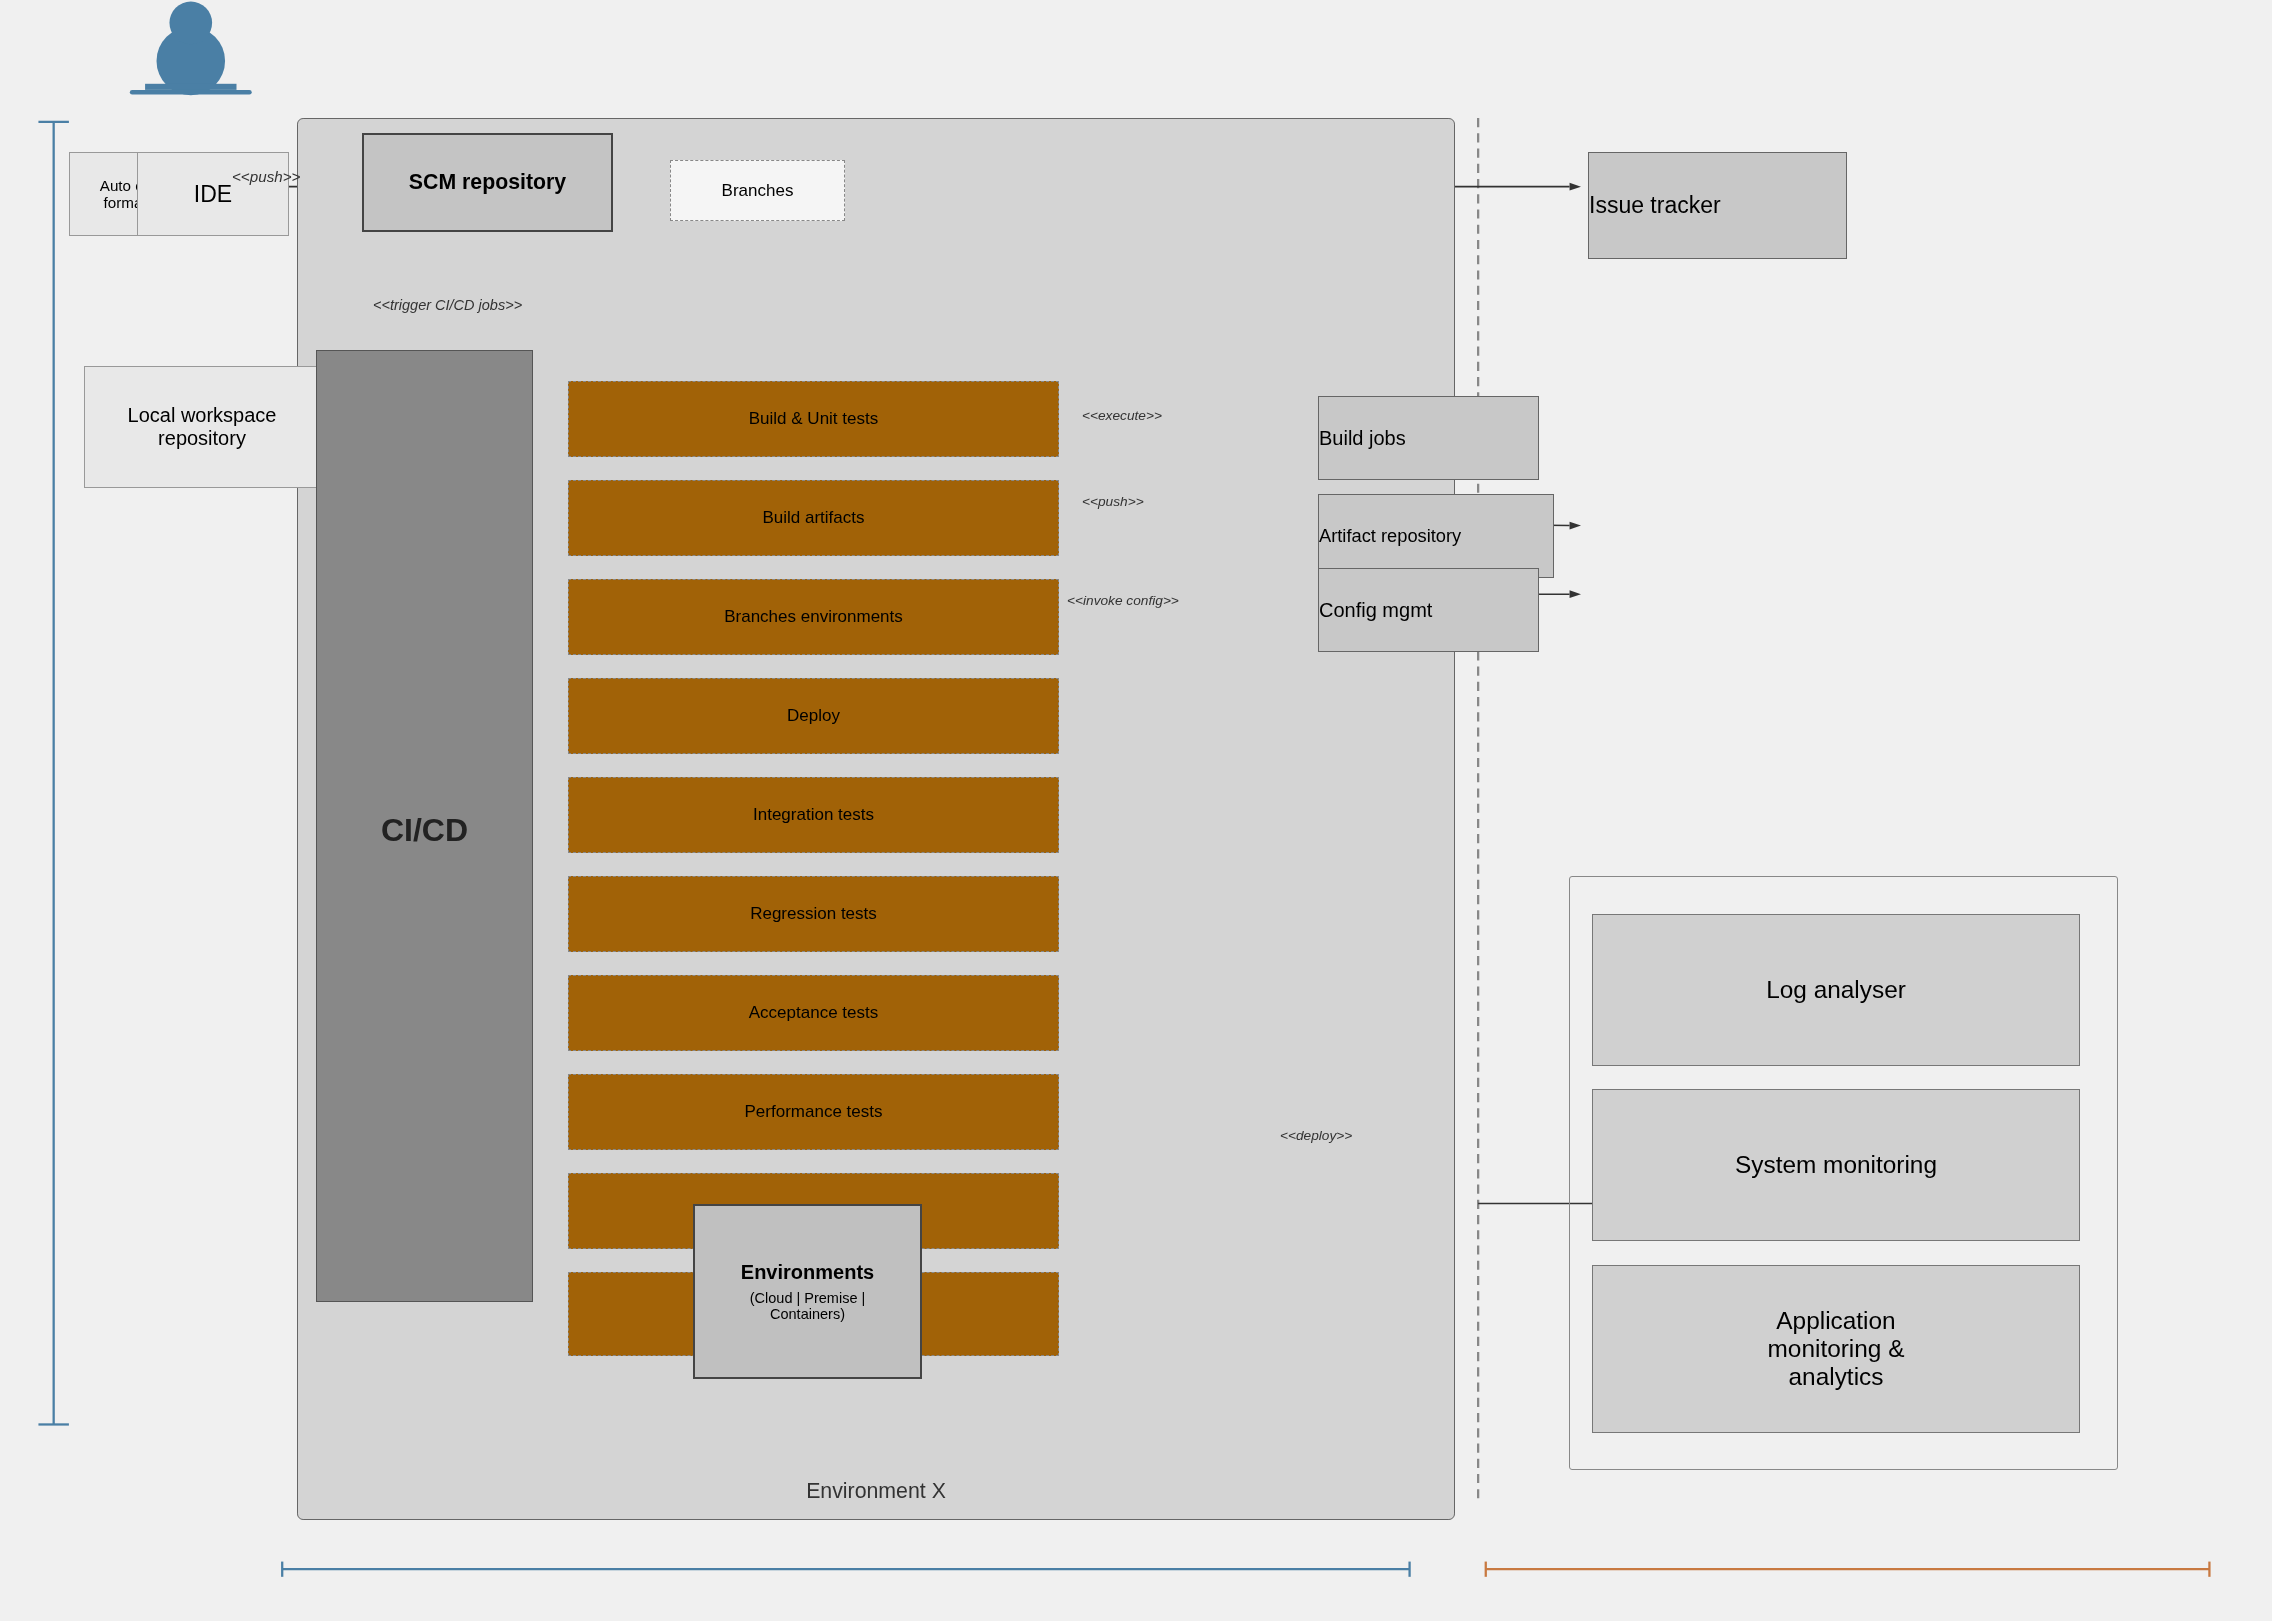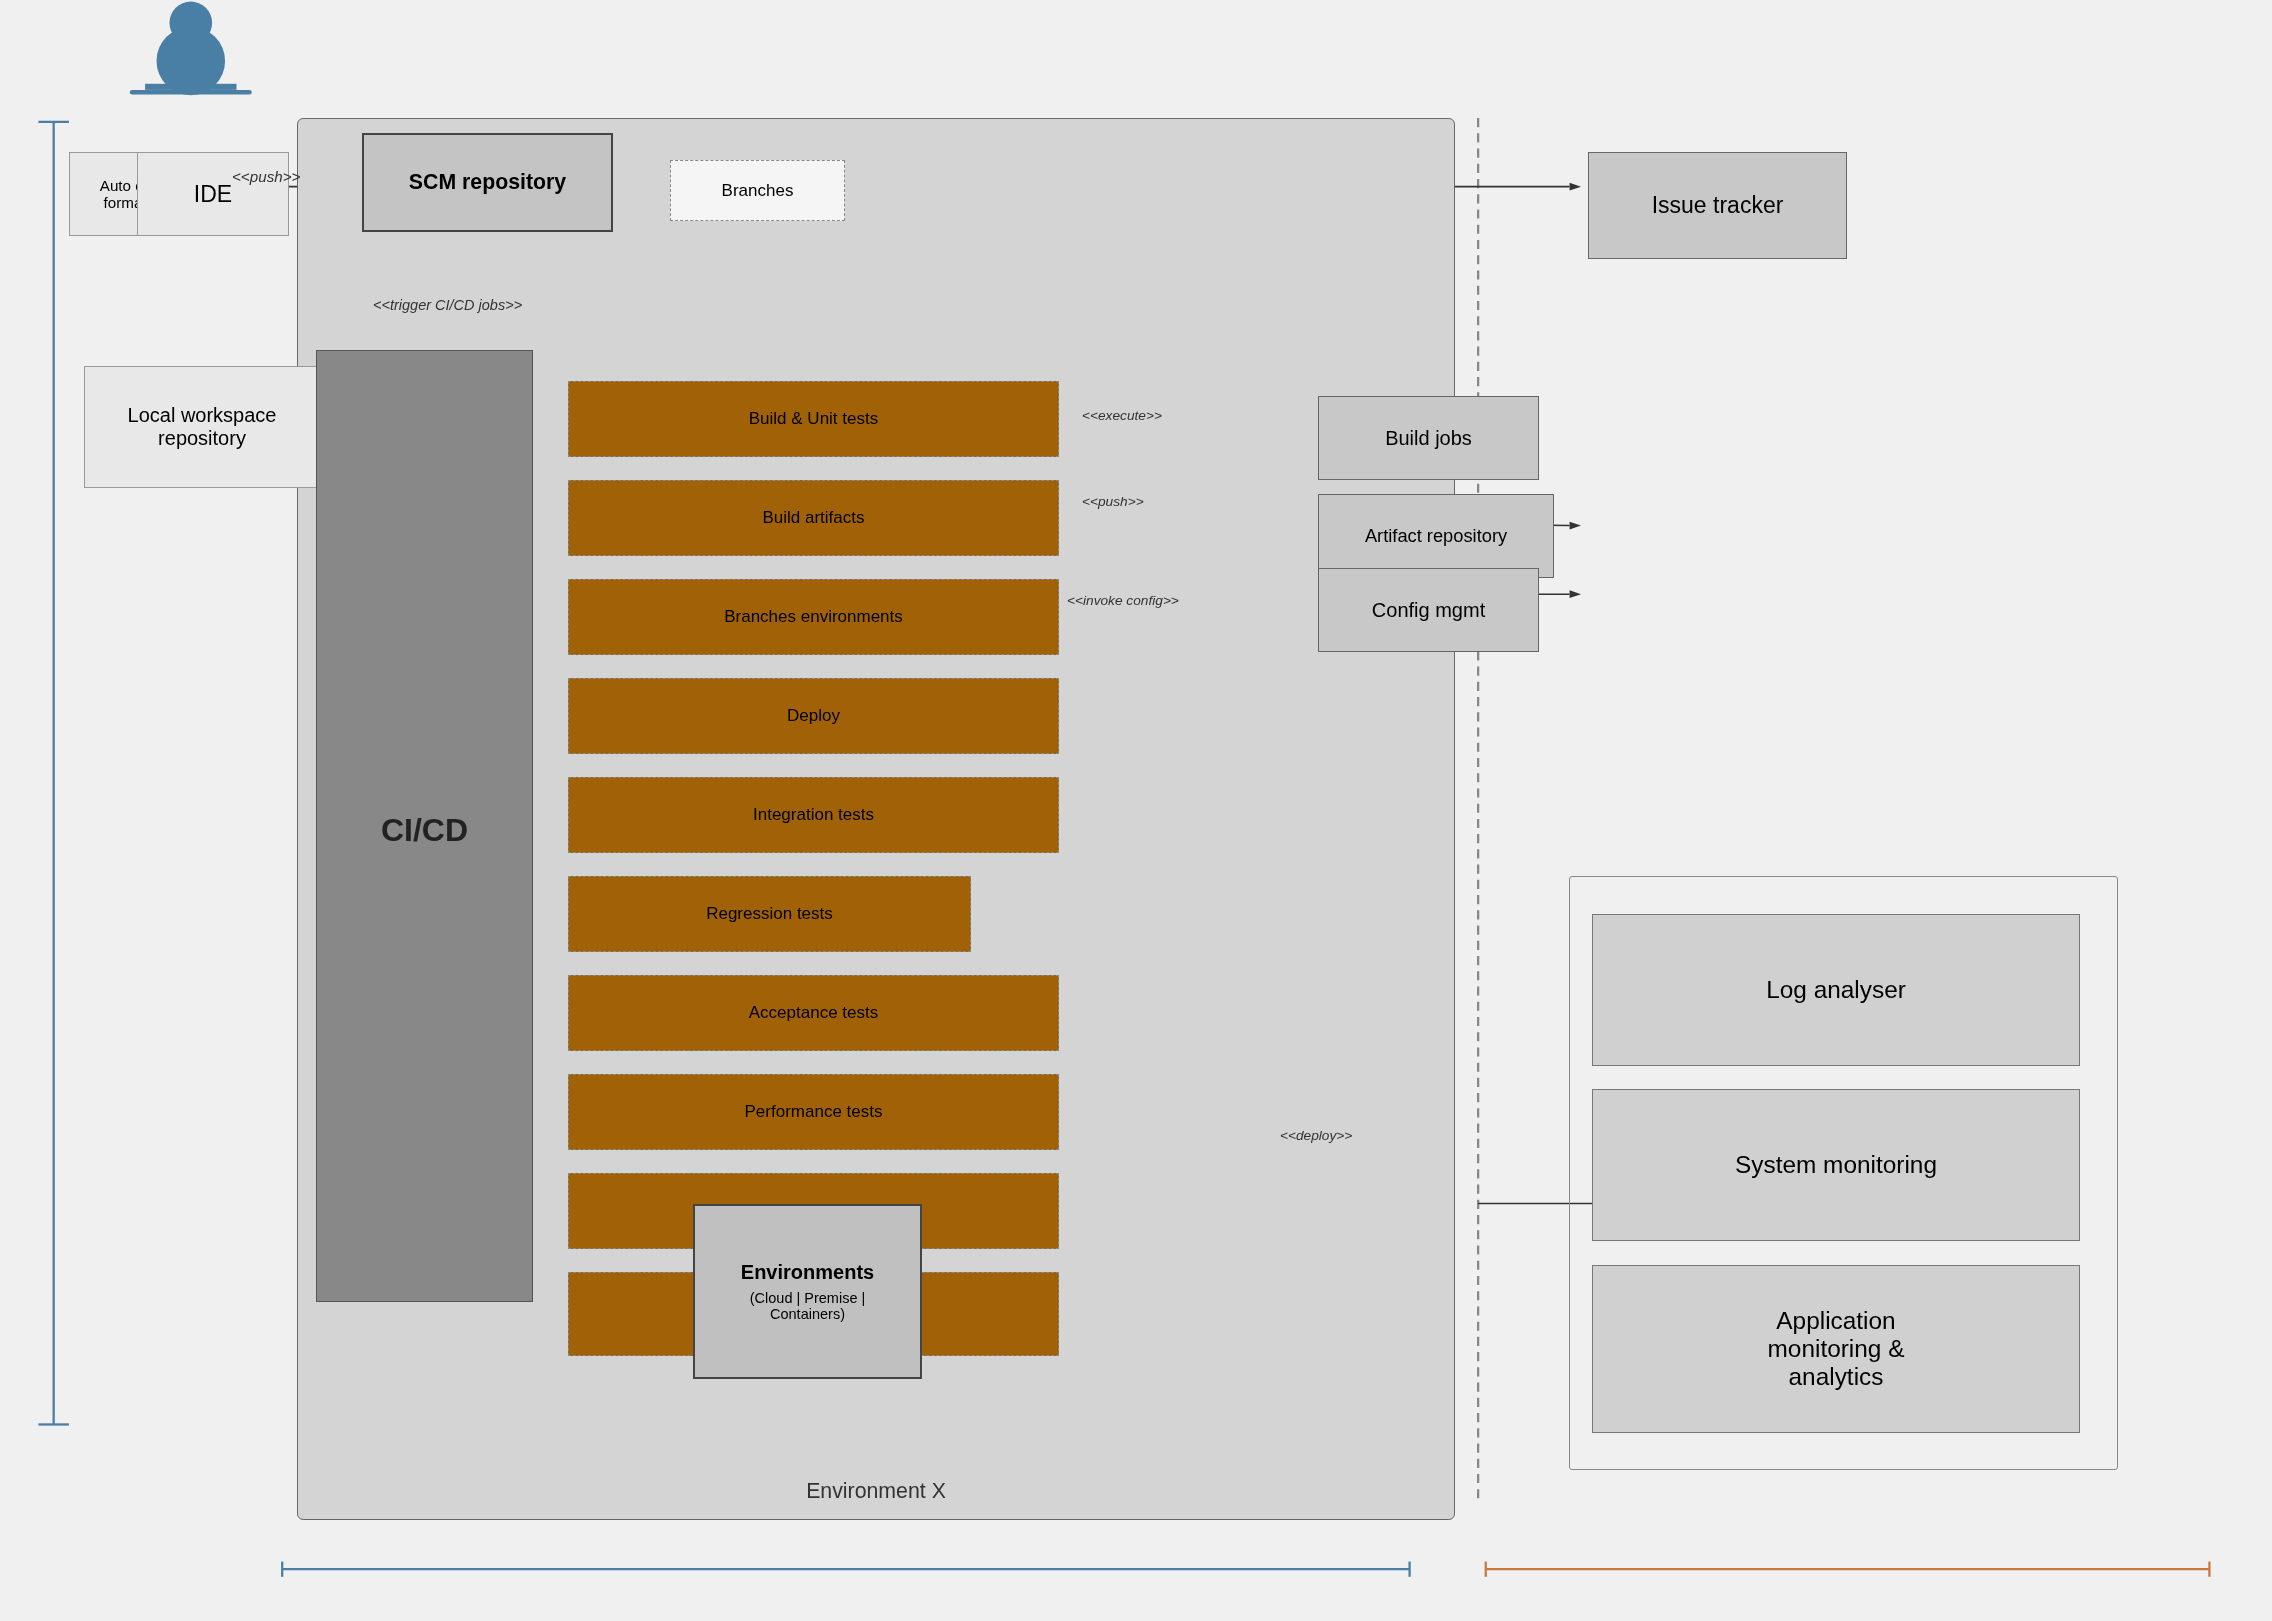--- a/index.html
+++ b/index.html
@@ -44,21 +44,20 @@
       font-size: 17px;
     }
 
     
     .right-box {
       position: absolute;
       background: #c8c8c8;
       border: 1.5px solid #666;
       display: flex;
       align-items: center;
-      justify-content: center;
       text-align: center;
       font-size: 20px;
     }
 
     
     .connectors {
       position: absolute;
       top: 0; left: 0;
       width: 100%;
       height: 100%;
@@ -293,21 +292,21 @@
     <span>Integration tests</span>
   </div>
 
   <div class="step-box" style="
     top: 678px; left: 568px; width: 491px; height: 76px;
   ">
     <span>Deploy</span>
   </div>
 
   <div class="step-box" style="
-    top: 876px; left: 568px; width: 403px; height: 76px;
+    top: 876px; left: 568px; width: 491px; height: 76px;
   ">
     <span>Regression tests</span>
   </div>
 
   <div class="step-box" style="
     top: 975px; left: 568px; width: 491px; height: 76px;
   ">
     <span>Acceptance tests</span>
   </div>
 

